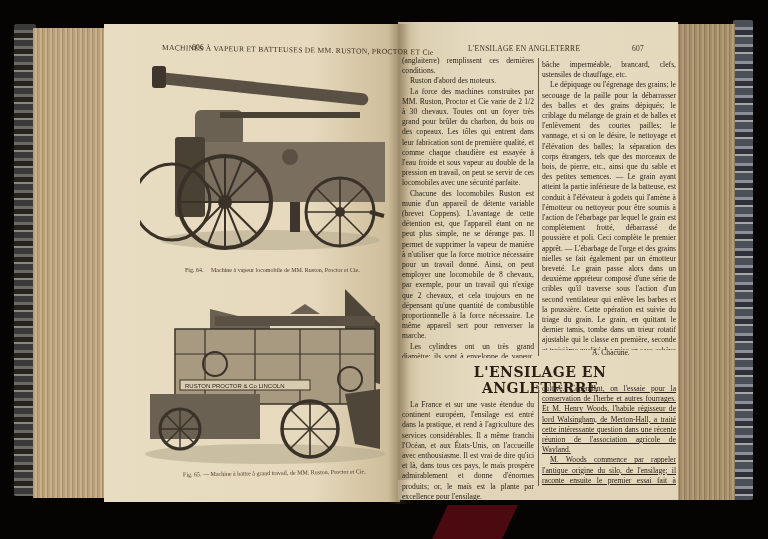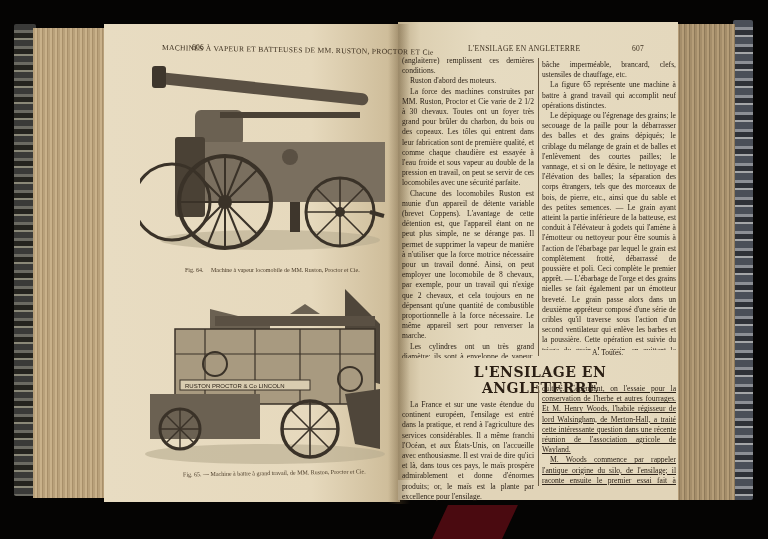--- a/index.html
+++ b/index.html
@@ -125,25 +125,24 @@
   <p style="text-indent:0">(anglaiterre) remplissent ces dernières conditions.</p>
   <p>Ruston d'abord des moteurs.</p>
   <p>La force des machines construites par MM. Ruston, Proctor et Cie varie de 2 1/2 à 30 chevaux. Toutes ont un foyer très grand pour brûler du charbon, du bois ou des copeaux. Les tôles qui entrent dans leur fabrication sont de première qualité, et comme chaque chaudière est essayée à l'eau froide et sous vapeur au double de la pression en travail, on peut se servir de ces locomobiles avec une sécurité parfaite.</p>
   <p>Chacune des locomobiles Ruston est munie d'un appareil de détente variable (brevet Coppens). L'avantage de cette détention est, que l'appareil étant on ne peut plus simple, ne se dérange pas. Il permet de supprimer la vapeur de manière à n'utiliser que la force motrice nécessaire pour un travail donné. Ainsi, on peut employer une locomobile de 8 chevaux, par exemple, pour un travail qui n'exige que 2 chevaux, et cela toujours en ne dépensant qu'une quantité de combustible proportionnelle à la force nécessaire. Le même appareil sert pour renverser la marche.</p>
   <p>Les cylindres ont un très grand diamètre; ils sont à enveloppe de vapeur, d'où il résulte que la force effective est plus considérable; l'eau d'alimentation est chauffée par la vapeur d'échappement jusqu'à 100 degrés. Des régulateurs très sensibles règlent la vitesse malgré les plus grandes variations de résistance. Ces locomobiles (fig. 64) sont montées sur des roues en fer forgé et sont livrées avec tous accessoires nécessaires, tels qu'une</p>
 </div>
 <div class="colrule" style="left:538px;top:58px;height:298px;"></div>
 
 <div class="col" style="left:542px;top:60px;width:134px;height:290px;overflow:hidden;">
   <p style="text-indent:0">bâche imperméable, brancard, clefs, ustensiles de chauffage, etc.</p>
-  <p>La figure 65 représente une machine à battre à grand travail qui accomplit neuf opérations distinctes.</p>
   <p>Le dépiquage ou l'égrenage des grains; le secouage de la paille pour la débarrasser des balles et des grains dépiqués; le criblage du mélange de grain et de balles et l'enlèvement des courtes pailles; le vannage, et si on le désire, le nettoyage et l'élévation des balles; la séparation des corps étrangers, tels que des morceaux de bois, de pierre, etc., ainsi que du sable et des petites semences. — Le grain ayant atteint la partie inférieure de la batteuse, est conduit à l'élévateur à godets qui l'amène à l'émotteur ou nettoyeur pour être soumis à l'action de l'ébarbage par lequel le grain est complètement frotté, débarrassé de poussière et poli. Ceci complète le premier apprêt. — L'ébarbage de l'orge et des grains nielles se fait également par un émotteur breveté. Le grain passe alors dans un deuxième appréteur composé d'une série de cribles qu'il traverse sous l'action d'un second ventilateur qui enlève les barbes et la poussière. Cette opération est suivie du triage du grain. Le grain, en quittant le dernier tamis, tombe dans un trieur rotatif ajustable qui le classe en première, seconde et troisième qualité. La mise en sacs achève les opérations.</p>
 
 </div>
-<div class="signature" style="left:592px;top:348px;">A. Toutes.</div>
+<div class="signature" style="left:592px;top:348px;">A. Chacune.</div>
 
 <div class="section-title">L'ENSILAGE EN ANGLETERRE</div>
 
 <div class="col" style="left:402px;top:400px;width:132px;height:102px;overflow:hidden;">
   <p>La France et sur une vaste étendue du continent européen, l'ensilage est entré dans la pratique, et rend à l'agriculture des services considérables. Il a même franchi l'Océan, et aux États-Unis, on l'accueille avec enthousiasme. Il est vrai de dire qu'ici et là, dans tous ces pays, le maïs prospère admirablement et donne d'énormes produits; or, le maïs est la plante par excellence pour l'ensilage.</p>
 
 </div>
 <div class="colrule" style="left:538px;top:386px;height:100px;"></div>
 <div class="col" style="left:542px;top:384px;width:134px;height:102px;overflow:hidden;text-decoration:underline;">
   <p style="text-indent:0">cultivé. Cependant, on l'essaie pour la conservation de l'herbe et autres fourrages. Et M. Henry Woods, l'habile régisseur de lord Walsingham, de Merton-Hall, a traité cette intéressante question dans une récente réunion de l'association agricole de Wayland.</p>

